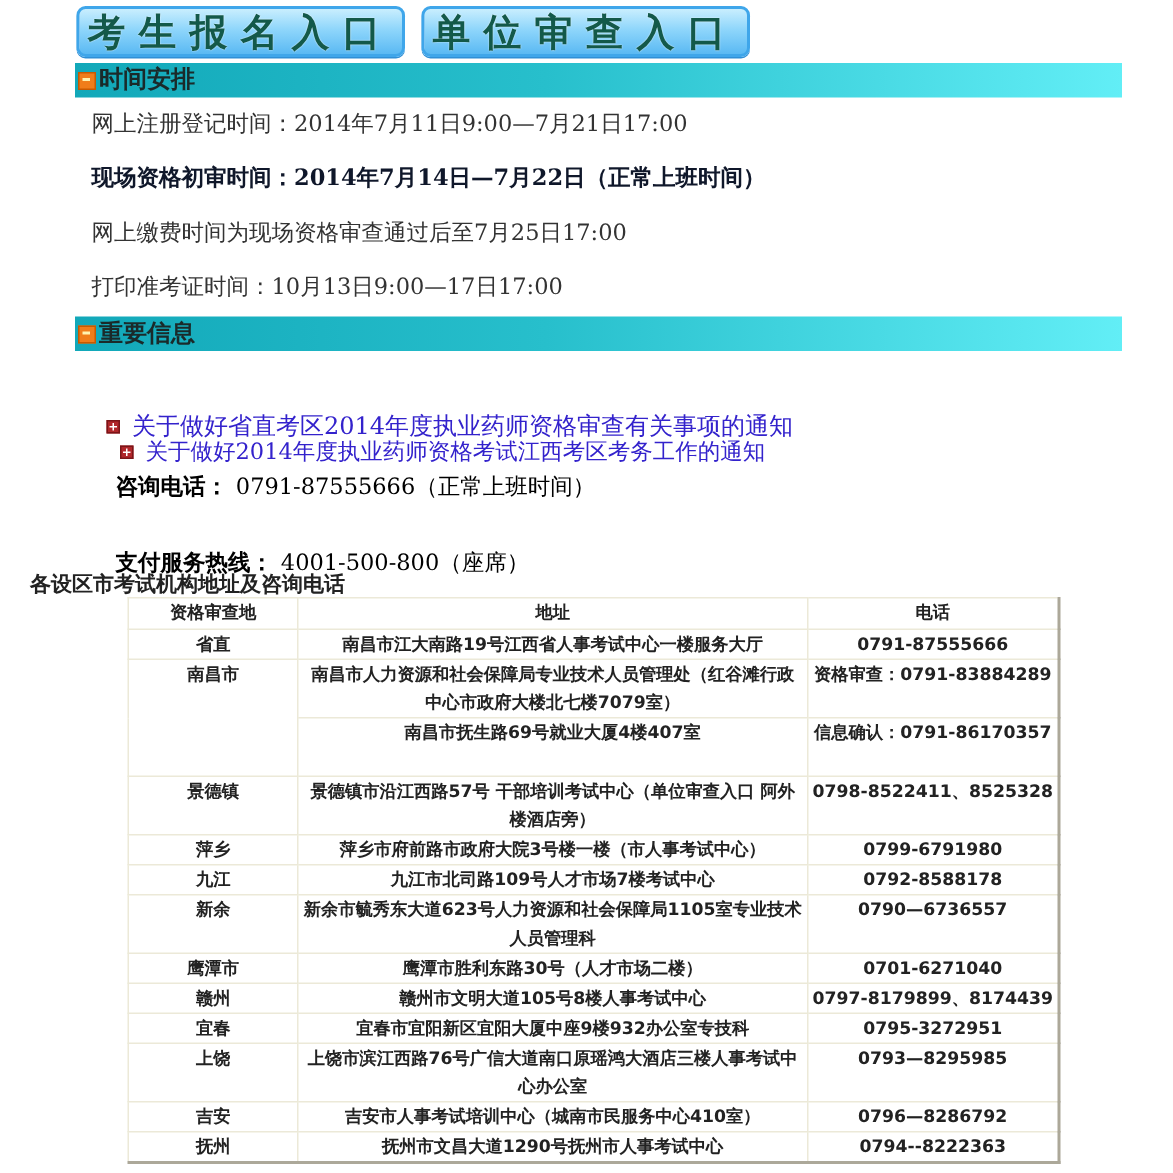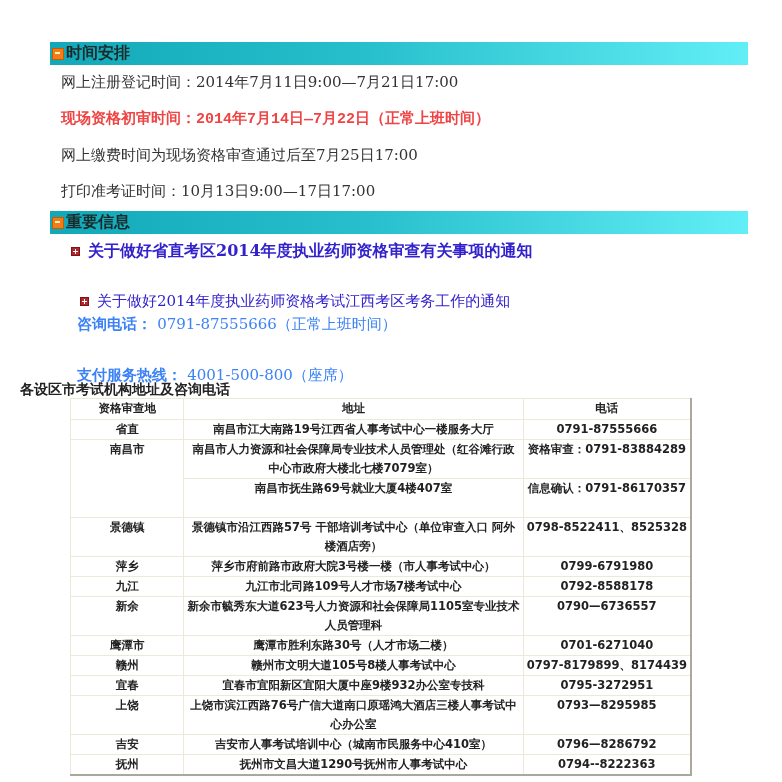--- a/index.html
+++ b/index.html
@@ -10,38 +10,44 @@
     border:2px solid #3fa6ea; box-sizing:border-box; box-shadow:0 1px 0 #2f8fd6;
     display:flex; align-items:center; justify-content:center; cursor:pointer; }
   .entry-btn span { color:#13594a; font-size:25px; font-weight:bold; letter-spacing:9px; font-family:"DejaVu Serif", serif; white-space:nowrap; text-shadow:0 0 1px #ffffff; }
   .section-bar { position:absolute; left:50px; width:698px; height:23px;
     background:linear-gradient(to right, #12a8b9 0%, #27bfcc 45%, #62eef6 100%);
     display:flex; align-items:center; }
   .section-bar .bullet { width:10px; height:10px; background:#f07d1a; border:1px solid #c85a00; margin-left:2px; margin-right:2px; position:relative; }
   .section-bar .bullet::after { content:""; position:absolute; left:2px; top:3px; width:5px; height:2px; background:#fff3b0; }
   .section-bar .title { font-size:16px; font-weight:bold; color:#1a2a2a; font-family:"DejaVu Serif", serif; }
   .line { position:absolute; left:61px; font-size:15px; color:#333333; white-space:nowrap; font-family:"DejaVu Serif", serif; }
-  .line.red { color:#ef4444; font-weight:bold;font-family:Liberation Mono, monospace; }
+  .line.red { color:#0f172a; font-weight:bold; }
   .notice { position:absolute; font-size:15px; color:#3322cc; white-space:nowrap; font-family:"DejaVu Serif", serif; cursor:pointer; display:flex; align-items:center; }
-  .notice.bold { font-weight:bold; font-size:16px; }
+  .notice.bold { font-weight:normal; font-size:16px;margin-top:33px; }
   .notice .sq { width:7px; height:7px; background:#b0262a; border:1px solid #7a1518; margin-right:8px; position:relative; }
   .notice .sq::before { content:""; position:absolute; left:1px; top:3px; width:5px; height:1px; background:#fff; }
   .notice .sq::after { content:""; position:absolute; left:3px; top:1px; width:1px; height:5px; background:#fff; }
-  .contact { position:absolute; left:77px; font-size:15px; color:#3b82f6; font-weight:bold; white-space:nowrap; font-family:"DejaVu Serif", serif; }
+  .contact { position:absolute; left:77px; font-size:15px; color:#000000; font-weight:bold; white-space:nowrap; font-family:"DejaVu Serif", serif; }
   .contact .val { font-weight:normal; }
   .table-title { position:absolute; left:0; width:782px; top:381px; text-align:left; font-size:14px; font-weight:bold; color:#222; font-family:"DejaVu Serif", serif; padding-left:20px; box-sizing:border-box; }
-  table.offices { position:absolute; left:70px; top:398px; width:622px; border-collapse:collapse; border:1px solid #ece9d8; border-right:2px solid #aca899; border-bottom:2px solid #aca899; }
+  table.offices { position:absolute; left:85px; top:398px; width:622px; border-collapse:collapse; border:1px solid #ece9d8; border-right:2px solid #aca899; border-bottom:2px solid #aca899; }
   table.offices td, table.offices th { border:1px solid #ece9d8; font-size:11.5px; font-weight:bold; color:#222; text-align:center; vertical-align:top; line-height:19px; padding:0 3px; font-family:"DejaVu Sans", sans-serif; }
   table.offices th { height:20px; }
   .c1 { width:110px; } .c2 { width:344px; } .c3 { width:150px; }
 </style>
 </head>
 <body>
 
 <div class="topnav">
+  <div class="entry-btn" style="left:0;width:219px;">
+      <span>考生报名入口</span>
+    </div>
+  <div class="entry-btn" style="left:230px;width:219px;">
+      <span>单位审查入口</span>
+    </div>
 </div>
 
 <div class="section-bar" style="top:42px;">
   <span class="bullet"></span>
   <span class="title">时间安排</span>
 </div>
 
 <div class="line" style="top:73px;">网上注册登记时间：2014年7月11日9:00—7月21日17:00</div>
 <div class="line red" style="top:109px;">现场资格初审时间：2014年7月14日—7月22日（正常上班时间）</div>
 <div class="line" style="top:146px;">网上缴费时间为现场资格审查通过后至7月25日17:00</div>

